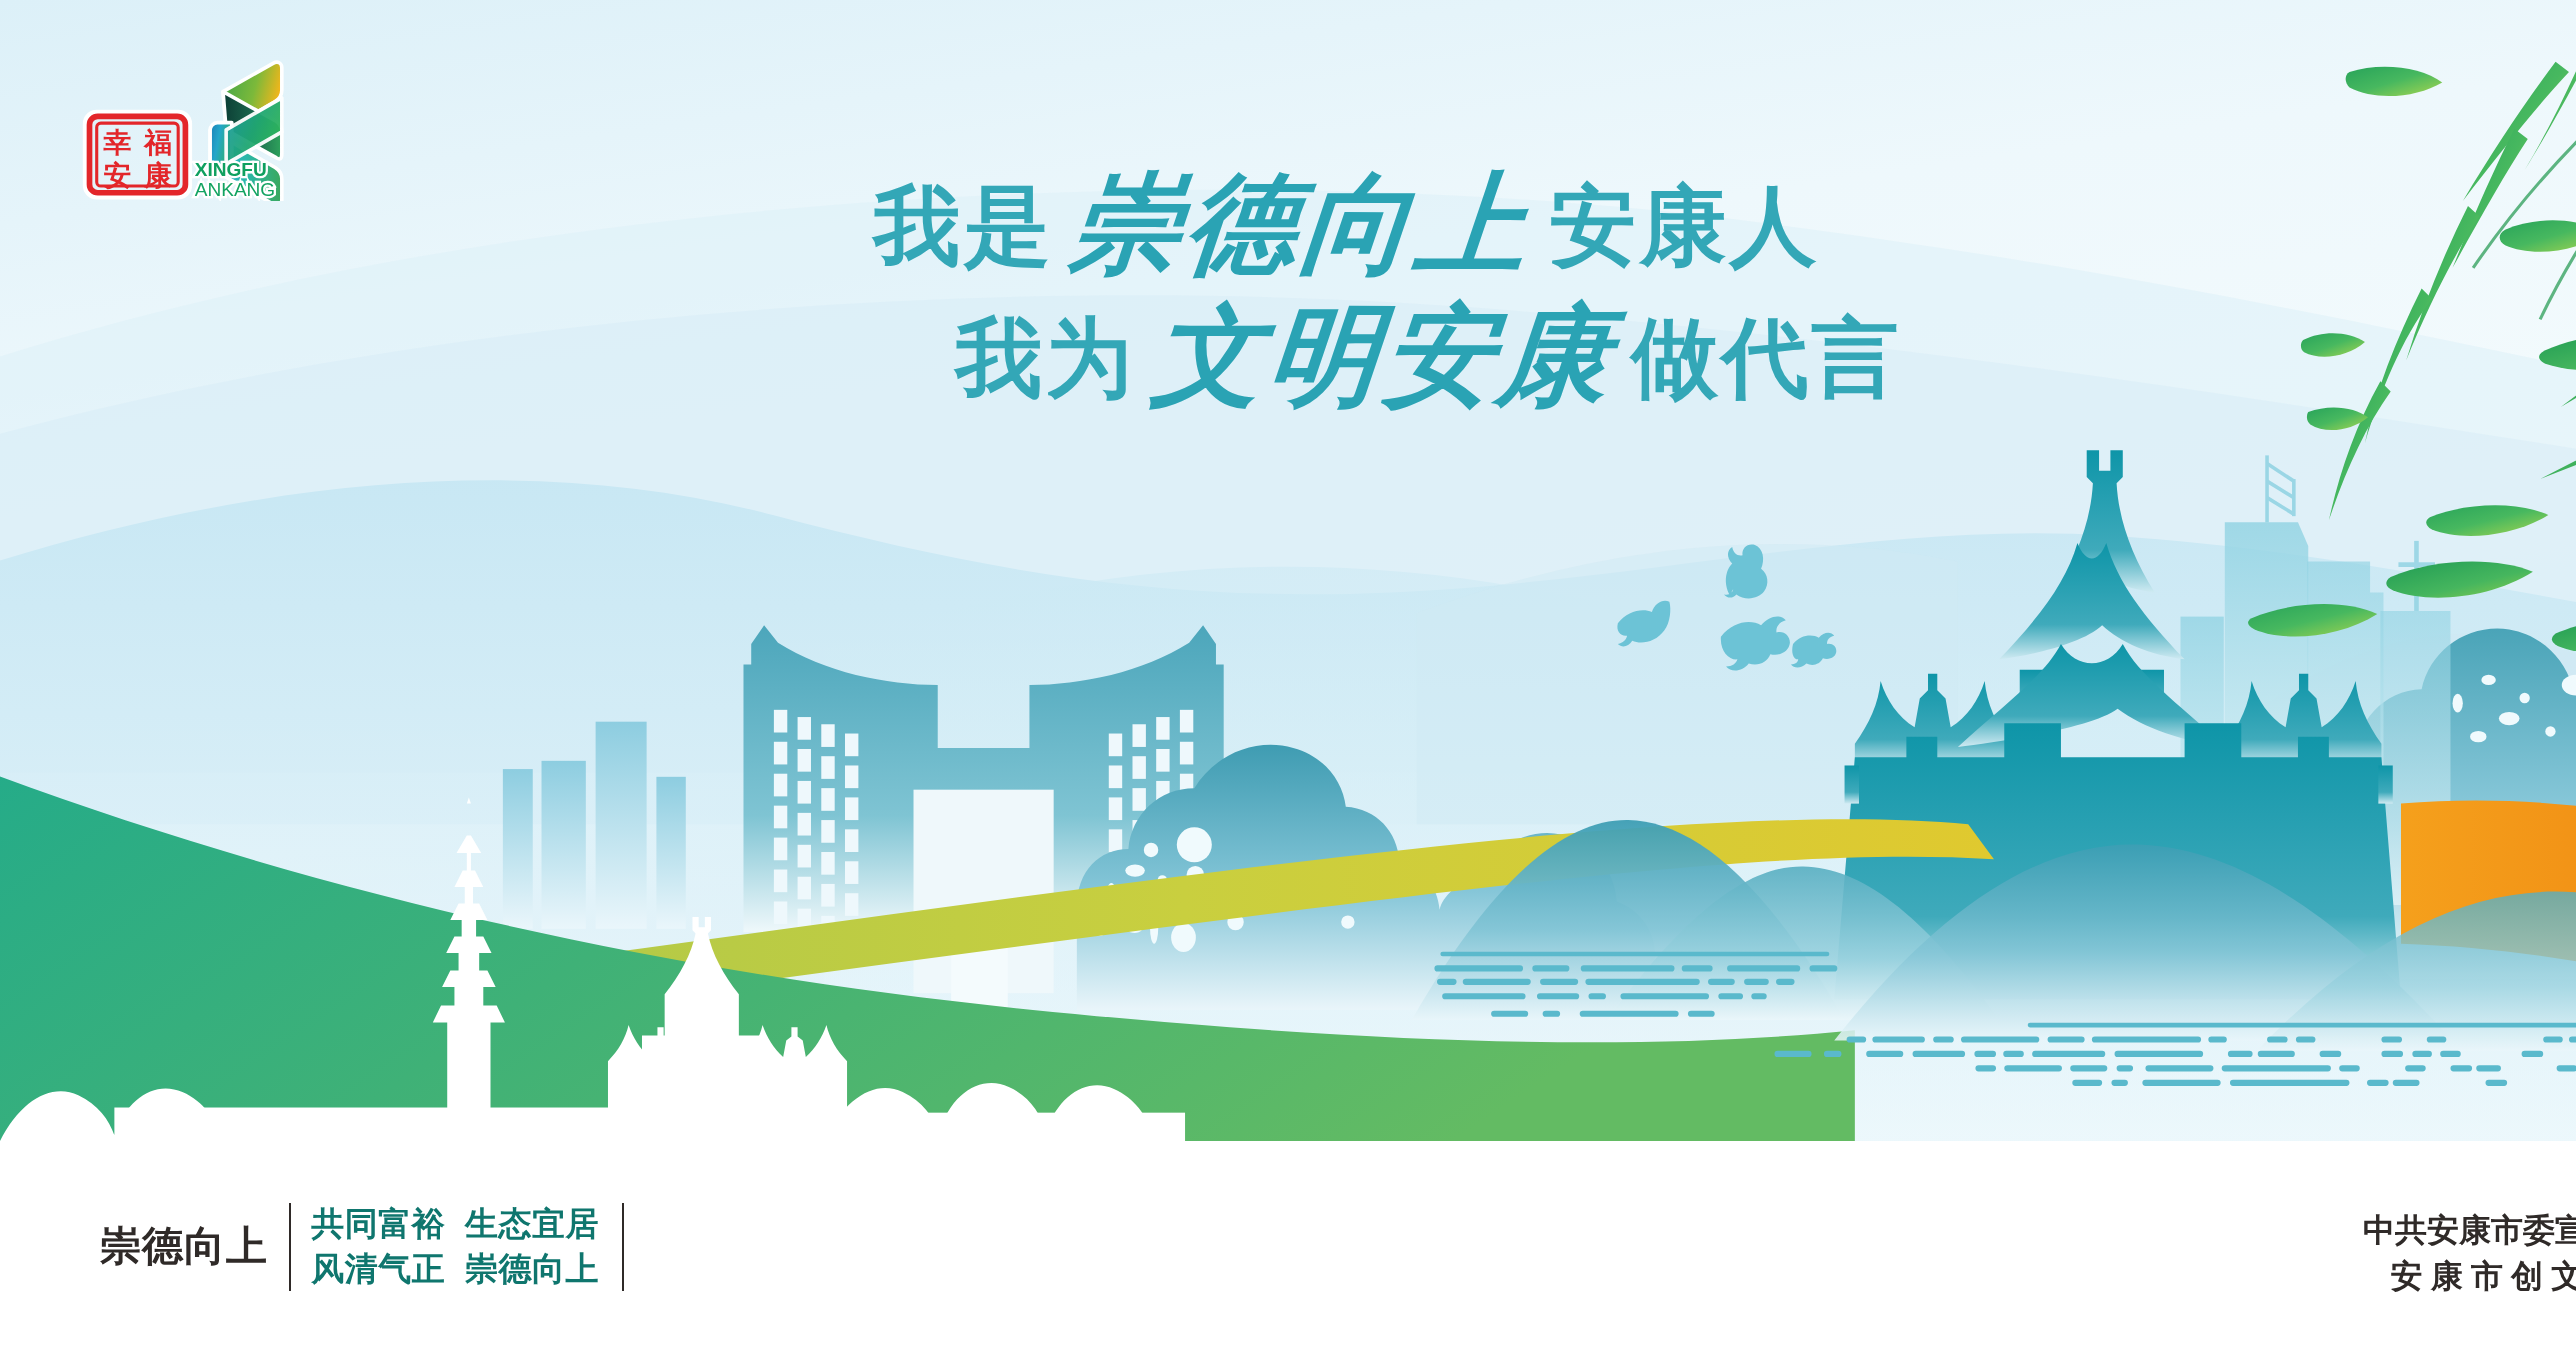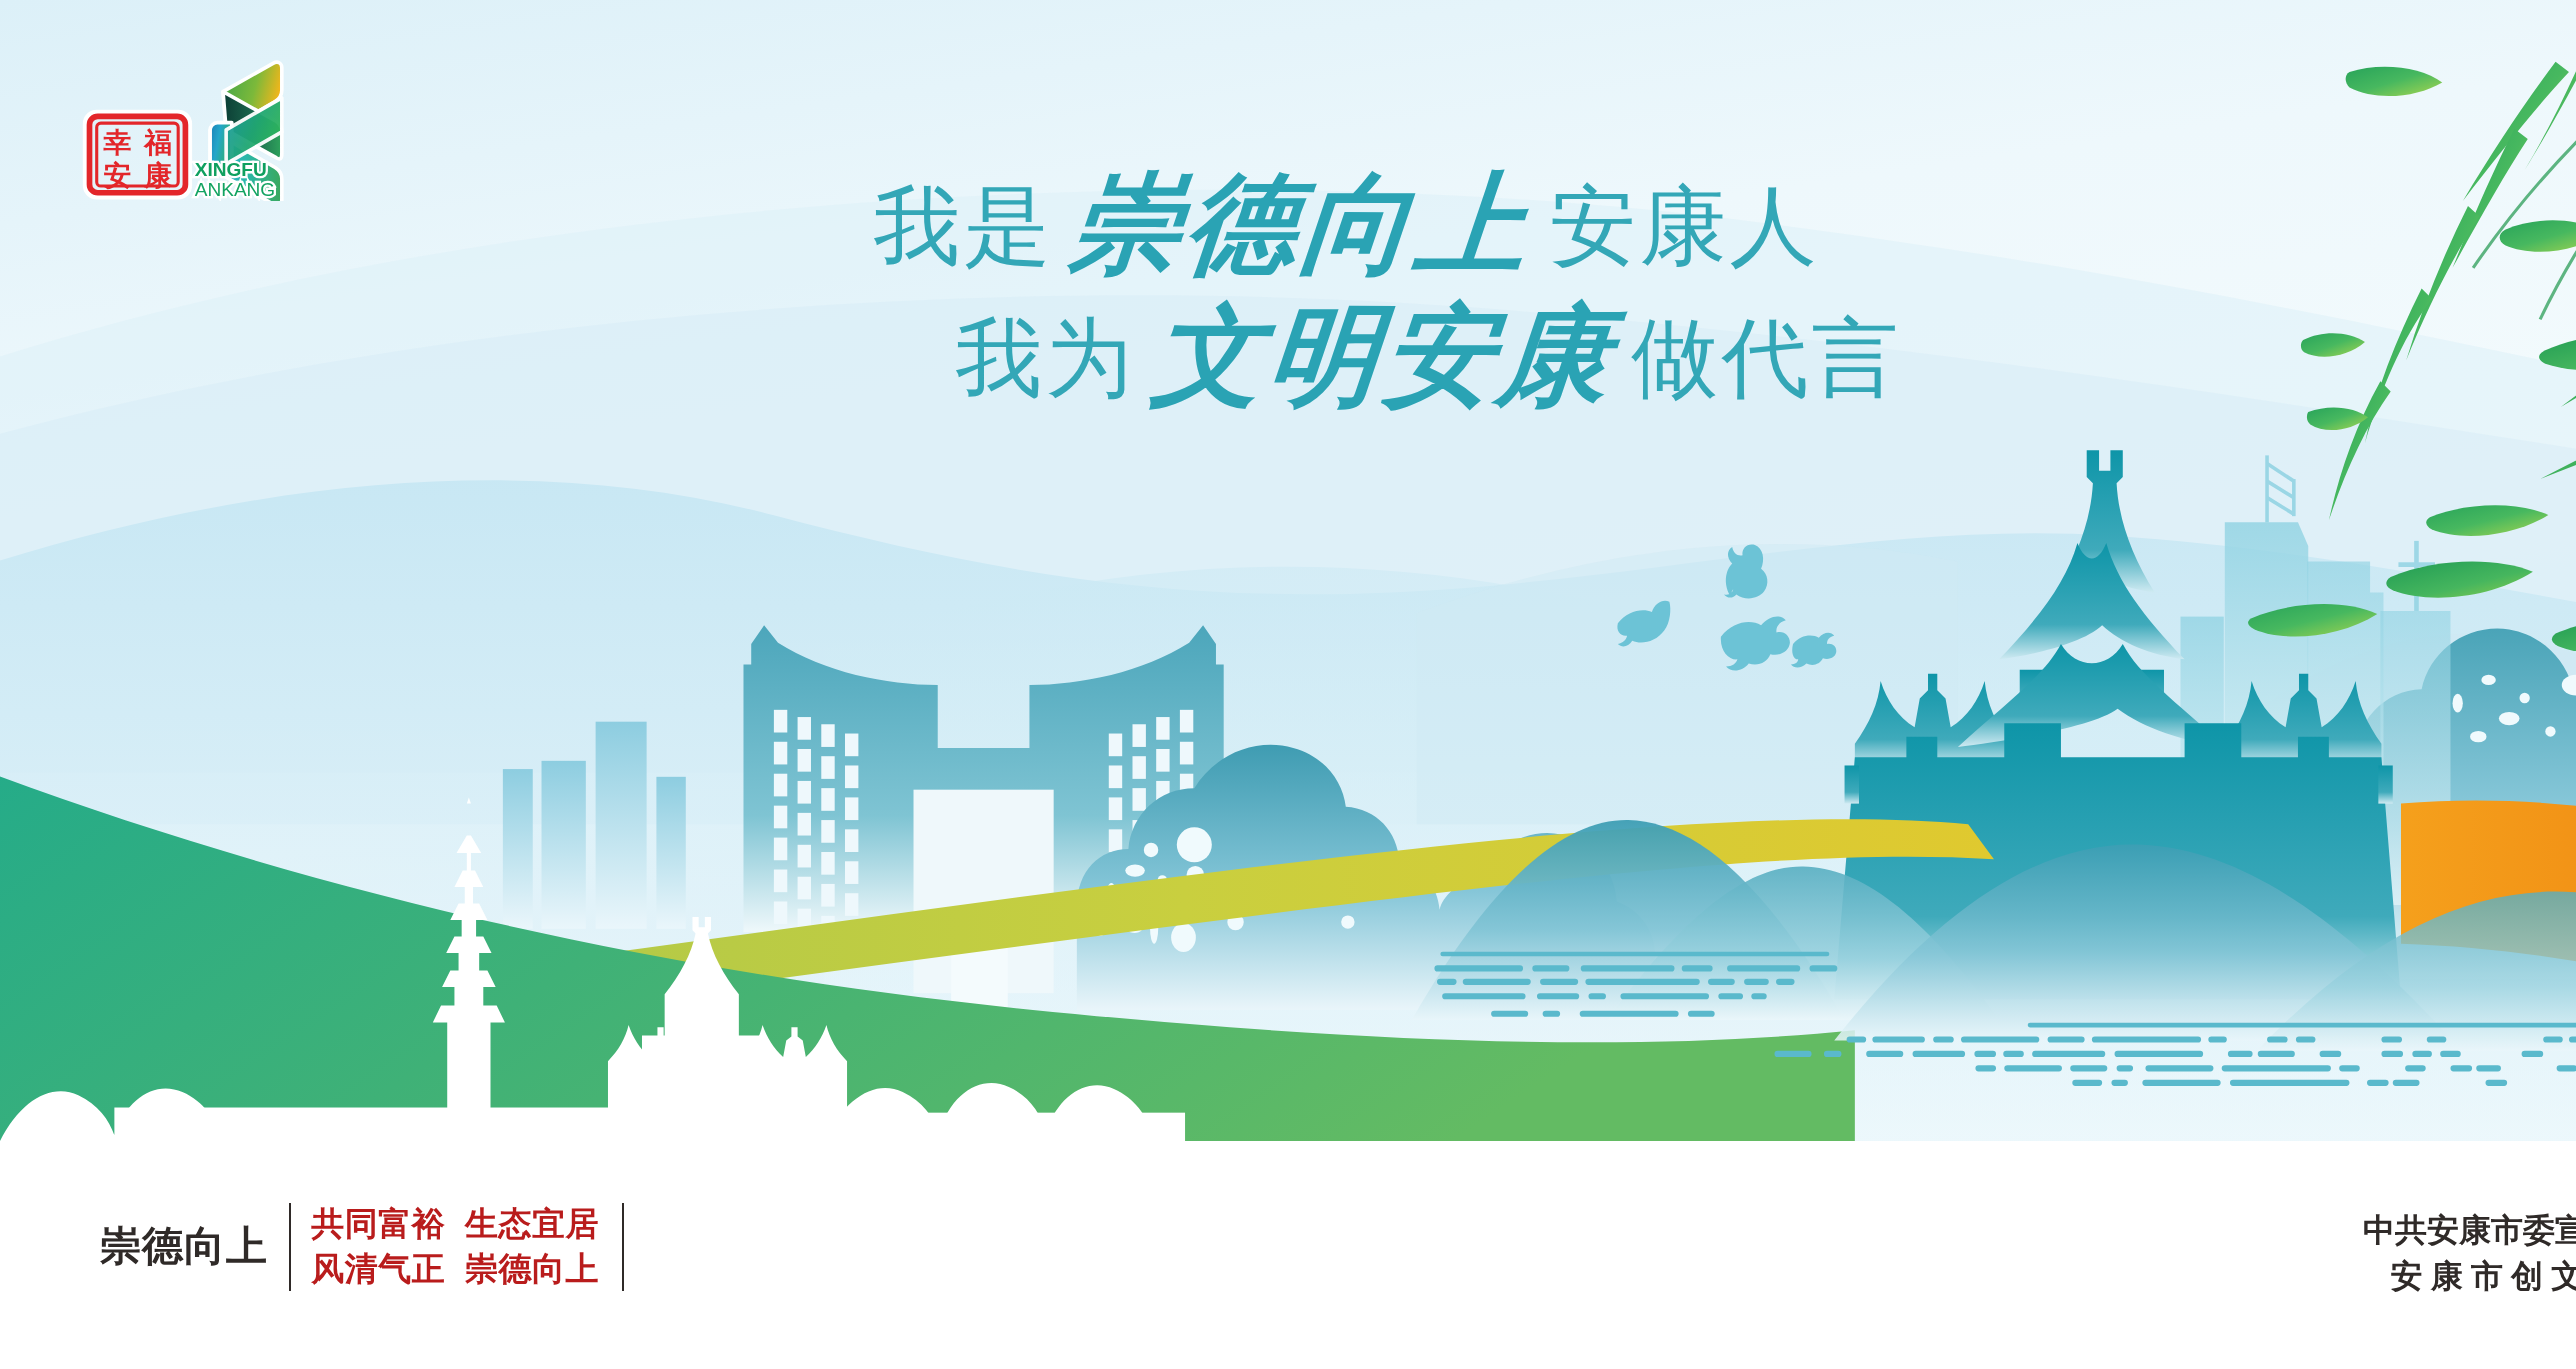--- a/index.html
+++ b/index.html
@@ -33,21 +33,21 @@
   .hl-row{
     display:block;
     white-space:nowrap;
     color:#33a7b7;
     line-height:1.0;
   }
   .hl-row.r1{margin-left:-46px;}
   .hl-row.r2{margin-top:21.6px;margin-left:118px;}
   .hl-plain{
     font-family:"Liberation Sans","DejaVu Sans",sans-serif;
-    font-weight:400;
+    font-weight:700;
     font-size:87px;
     letter-spacing:3.1px;
     vertical-align:middle;
   }
   .hl-script{
     font-family:"Liberation Serif","DejaVu Serif",serif;
     font-weight:700;
     font-style:italic;
     font-size:110px;
     letter-spacing:5.2px;
@@ -71,21 +71,21 @@
     font-size:41px;font-weight:700;color:#2f2a28;letter-spacing:1px;
     font-family:"Liberation Sans","DejaVu Sans",sans-serif;
   }
   .f-rule{
     width:2.1px;height:88px;background:#2f2a28;margin:0 20.6px;
   }
   .f-pairs{
     display:flex;flex-direction:column;justify-content:center;
   }
   .f-pair{
-    font-size:33px;font-weight:700;color:#b91c1c;letter-spacing:0.5px;
+    font-size:33px;font-weight:700;color:#0f766e;letter-spacing:0.5px;
     line-height:1.35;white-space:nowrap;
     font-family:"Liberation Sans","DejaVu Sans",sans-serif;
   }
   .f-pair span+span{margin-left:19.6px;}
   .f-rule2{
     width:2.1px;height:88px;background:#2f2a28;margin-left:23px;
   }
   .footer-right{
     position:absolute;right:88px;top:66px;text-align:center;
   }

